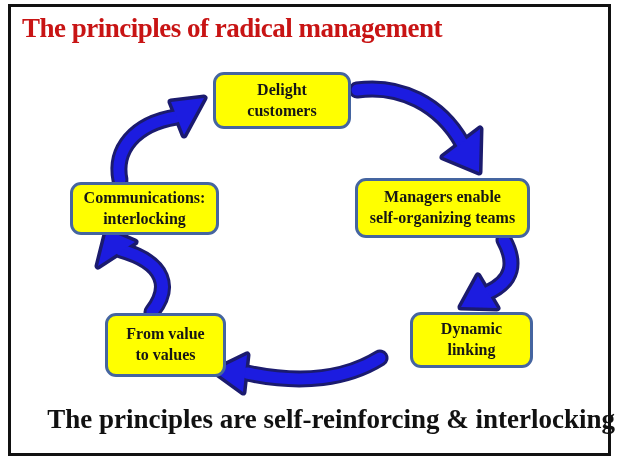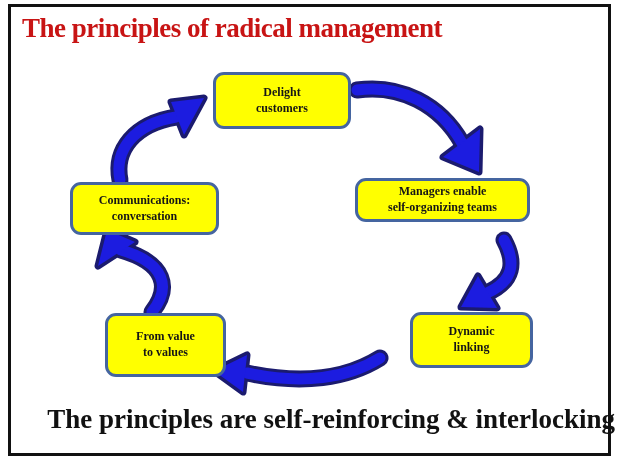--- a/index.html
+++ b/index.html
@@ -47,21 +47,21 @@
     box-sizing:border-box;
     background:var(--node-fill,#ffff00);
     border:3px solid var(--node-border,#4565a0);
     border-radius:11px;
     display:flex;
     align-items:center;
     justify-content:center;
     text-align:center;
   }
   .node span{
-    font-size:12px;
+    font-size:16px;
     font-weight:bold;
     color:#161616;
     line-height:1.3;
     white-space:pre-line;
   }
 </style>
 </head>
 <body>
 
 <div id="stage">
@@ -99,31 +99,31 @@
         <polygon points="204,98 171,102 184,135" fill="#1b1b6e" stroke="#1b1b6e" stroke-width="7" stroke-linejoin="round"></polygon>
         <path d="M120,180 C114,150 134,124 176,117" fill="none" stroke="#1c1ce0" stroke-width="11" stroke-linecap="round"></path>
         <polygon points="204,98 171,102 184,135" fill="#1c1ce0"></polygon>
       </g>
     </svg>
 
   <div class="node" style="left: 213px; top: 72px; width: 138px; height: 57px;">
     <span>Delight
 customers</span>
   </div>
-  <div class="node" style="left: 355px; top: 178px; width: 175px; height: 44px;">
+  <div class="node" style="left: 355px; top: 178px; width: 175px; height: 60px;">
     <span>Managers enable
 self-organizing teams</span>
   </div>
   <div class="node" style="left: 378px; top: 312px; width: 123px; height: 56px; margin-left: 32px;">
     <span>Dynamic
 linking</span>
   </div>
   <div class="node" style="left: 105px; top: 313px; width: 121px; height: 64px;">
     <span>From value
 to values</span>
   </div>
   <div class="node" style="left: 70px; top: 182px; width: 149px; height: 53px;">
     <span>Communications:
-conversation</span>
+interlocking</span>
   </div>
 
   <div id="footer">The principles are self-reinforcing &amp; interlocking</div>
 </div>
 
 </body></html>

